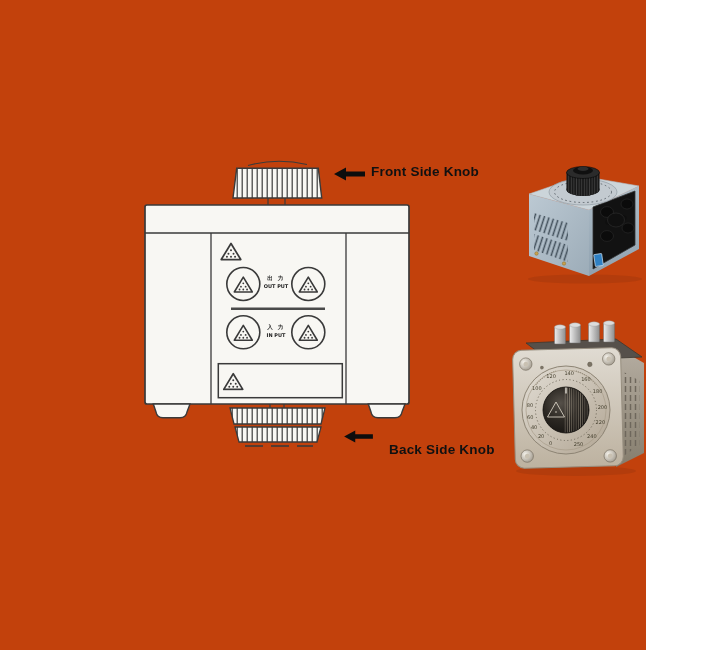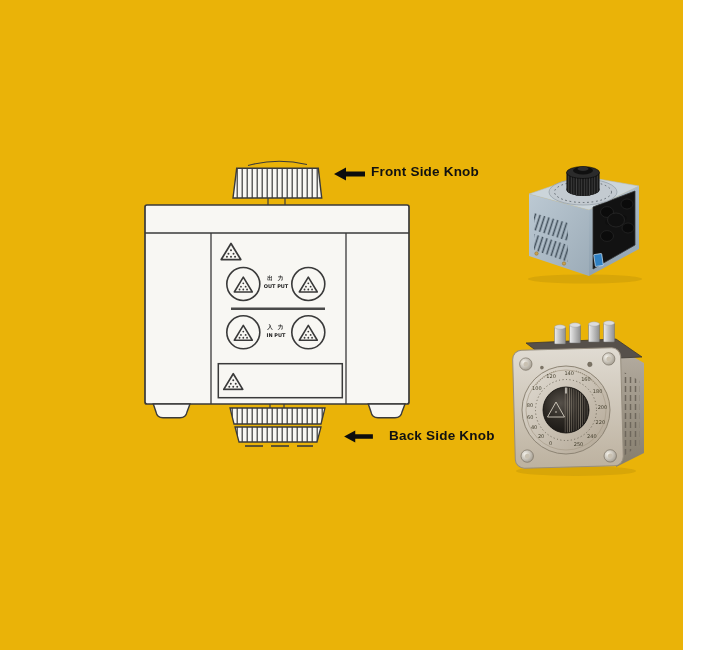--- a/index.html
+++ b/index.html
@@ -1,17 +1,17 @@
 <!DOCTYPE html>
 <html><head>
 <meta charset="utf-8">
 <style>
   html,body{margin:0;padding:0;background:#ffffff;}
-  .canvas{position:relative;width:646px;height:650px;background:#eab308;overflow:hidden;
-          font-family:"Liberation Sans",sans-serif;padding-left:37px;}
+  .canvas{position:relative;width:646px;height:650px;background:#c2410c;overflow:hidden;
+          font-family:"Liberation Sans",sans-serif;}
   .caption{position:absolute;font-weight:bold;font-size:13.5px;color:#111111;
            letter-spacing:.2px;white-space:nowrap;}
   svg{position:absolute;display:block;}
   text{font-family:"DejaVu Sans",sans-serif;}
 </style>
 </head>
 <body>
 
 <div class="canvas">
 
@@ -84,21 +84,21 @@
   </svg>
 
   <svg style="left:334px;top:167px" width="31" height="14" viewBox="0 0 31 14">
     <polygon points="0,7 12,0.5 12,4.6 31,4.6 31,9.4 12,9.4 12,13.5" fill="#0d0d0d"></polygon>
   </svg>
   <div class="caption" style="left:371px;top:164px">Front Side Knob</div>
 
   <svg style="left:344px;top:430px" width="29" height="13" viewBox="0 0 31 14">
     <polygon points="0,7 12,0.5 12,4.6 31,4.6 31,9.4 12,9.4 12,13.5" fill="#0d0d0d"></polygon>
   </svg>
-  <div class="caption" style="left:389px;top:428px">Back Side Knob</div>
+  <div class="caption" style="left:389px;top:442px">Back Side Knob</div>
 
   <svg style="left:505px;top:152px" width="155" height="135" viewBox="0 0 155 135">
     <defs>
       <linearGradient id="lgL" x1="0" y1="0" x2="1" y2="1">
         <stop offset="0" stop-color="#bcc9d3"></stop>
           <stop offset="1" stop-color="#9cacb8"></stop>
       </linearGradient>
       <linearGradient id="lgR" x1="0" y1="0" x2="0" y2="1">
         <stop offset="0" stop-color="#aebdc8"></stop>
           <stop offset="1" stop-color="#90a2b0"></stop>

